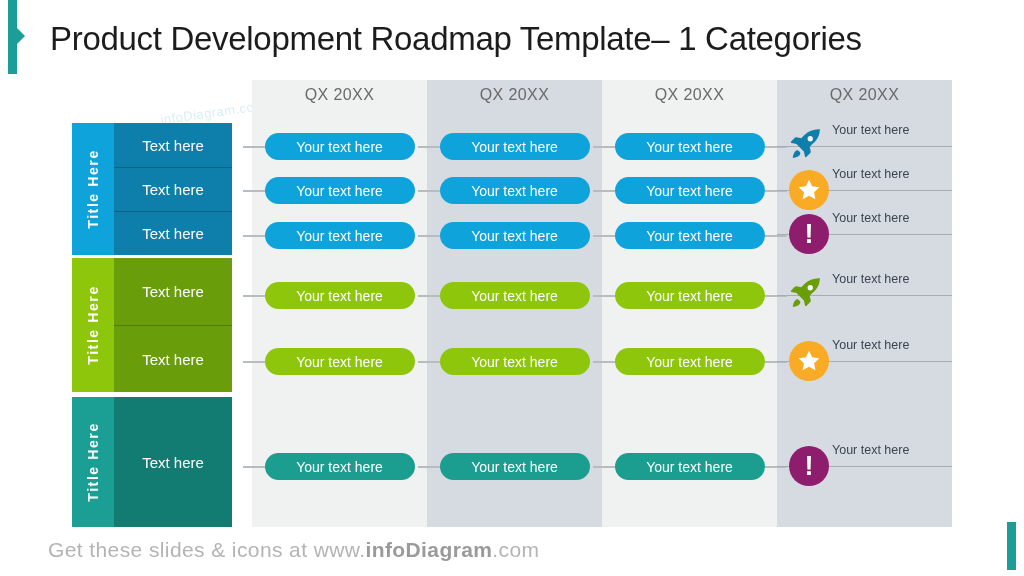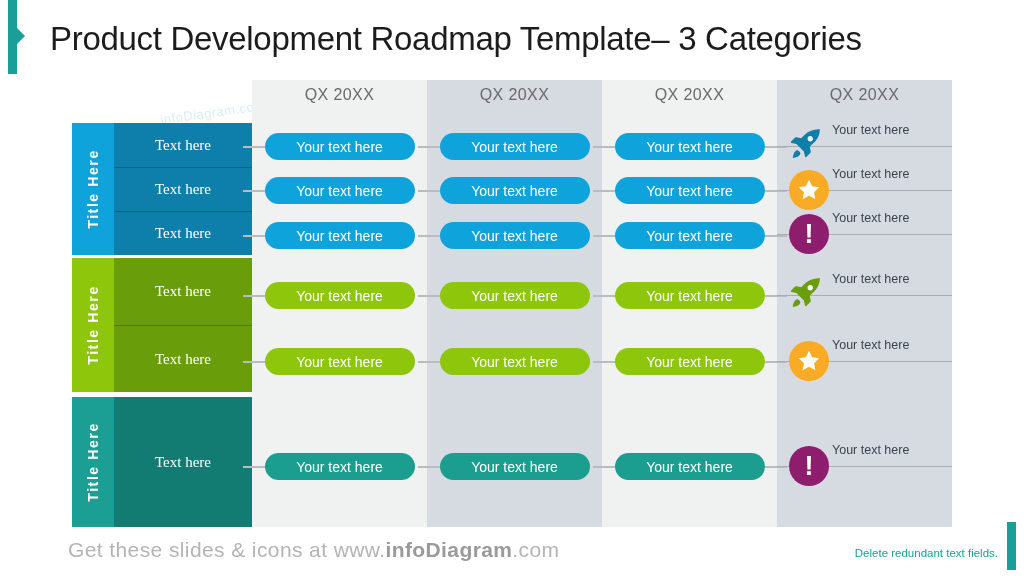--- a/index.html
+++ b/index.html
@@ -57,21 +57,21 @@
   .cat { position: absolute; left: 72px; display: flex; }
   .cat-side {
     width: 42px; position: relative;
   }
   .cat-side-label {
     position: absolute; left: 50%; top: 50%;
     transform: translate(-50%, -50%) rotate(-90deg);
     white-space: nowrap; color: #ffffff;
     font-size: 14px; letter-spacing: 1.6px; font-weight: 700;
   }
-  .cat-body { width: 138px; position: relative; font-family: Liberation Serif, serif; }
+  .cat-body { width: 118px; position: relative; }
   .cat-cell {
     position: relative; display: flex; align-items: center;
     justify-content: center; color: #fff; font-size: 15px;
   }
   .cat-cell + .cat-cell { border-top: 1px solid rgba(0,0,0,.22); }
 
   
   .pill {
     position: absolute; height: 27px; border-radius: 14px;
     display: flex; align-items: center; justify-content: center;
@@ -90,40 +90,40 @@
     position: absolute; width: 40px; height: 40px; border-radius: 50%;
     display: flex; align-items: center; justify-content: center;
   }
   .bang {
     color: #fff; font-size: 27px; font-weight: 700; line-height: 1;
     font-family: "Liberation Sans", sans-serif;
   }
 
   
   .footer {
-    position: absolute; left: 68px; bottom: 14px;
+    position: absolute; left: 48px; bottom: 14px;
     font-size: 21px; color: #b4b4b4; letter-spacing: .4px; white-space: nowrap; margin-top: 37px;
   }
   .footer b { color: #9a9a9a; font-weight: 700; }
 
   .note {
     position: absolute; right: 26px; bottom: 14px;
     text-align: right; color: #1a9e97; font-size: 11.5px; line-height: 1.45;
   }
 </style>
 </head>
 <body>
 
 <div id="slide">
 
   <div class="accent-left"></div>
   <div class="accent-notch"></div>
   <div class="accent-right"></div>
 
-  <div class="slide-title">Product Development Roadmap Template– 3 Categories</div>
+  <div class="slide-title">Product Development Roadmap Template– 1 Categories</div>
   <div class="watermark">infoDiagram.com</div>
 
   <div id="bands">
       <div class="col-band band-light" style="left: 252px; width: 175px;"></div>
       <div class="col-band band-dark" style="left: 427px; width: 175px;"></div>
       <div class="col-band band-light" style="left: 602px; width: 175px;"></div>
       <div class="col-band band-dark" style="left: 777px; width: 175px;"></div>
     </div>
   <div id="heads">
       <div class="col-head" style="left: 252px; width: 175px;">QX 20XX</div>
@@ -243,15 +243,14 @@
       <div class="icon-badge" style="left: 789px; top: 446px; background: rgb(142, 29, 110);">
         <span class="bang">!</span>
       </div>
     </div>
 
   <div class="footer">
     <span>Get these slides &amp; icons at www.</span><b>infoDiagram</b><span>.com</span>
   </div>
 
   <div class="note">
-    <div>Delete redundant text fields.</div>
   </div>
 </div>
 
 </body></html>

